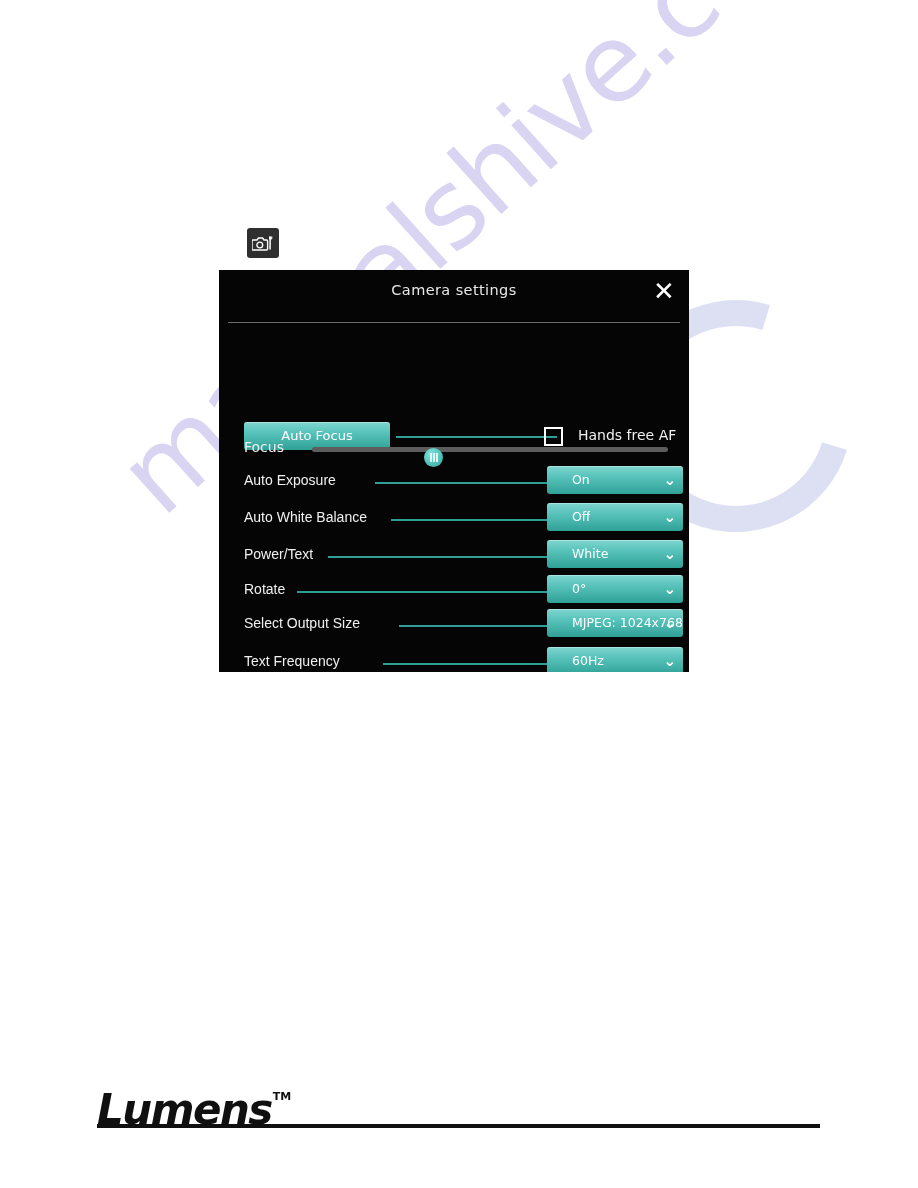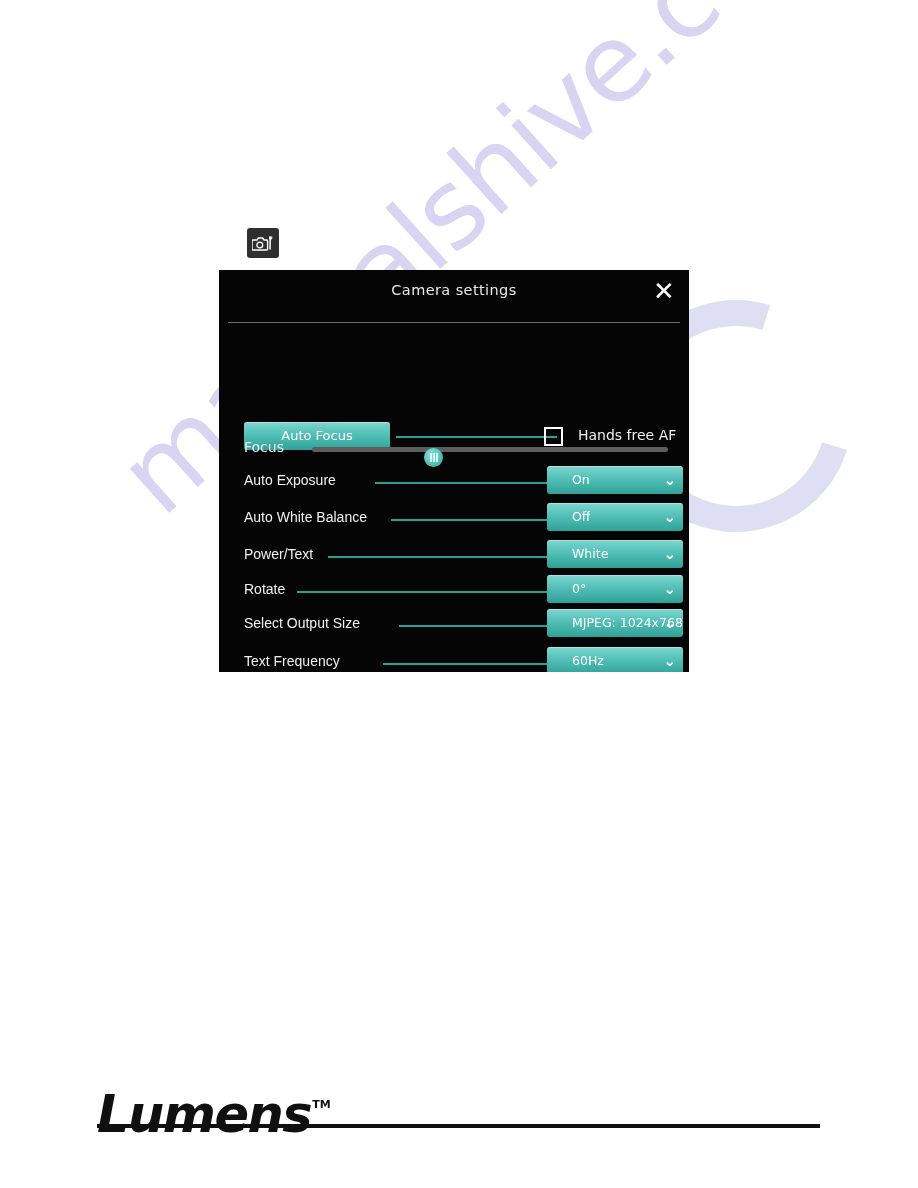--- a/index.html
+++ b/index.html
@@ -275,21 +275,21 @@
   .logo-wrap {
     position: absolute;
     left: 97px;
     top: 1089px;
     z-index: 3;
   }
   .logo-text {
     font-family: "DejaVu Sans", sans-serif;
     font-style: italic;
     font-weight: bold;
-    font-size: 51px;
+    font-size: 42px;
     letter-spacing: -1.5px;
     color: #101010;
     line-height: 1;
     display: inline-block;
   }
   .logo-tm {
     font-family: "DejaVu Sans", sans-serif;
     font-size: 11px;
     font-weight: bold;
     color: #101010;

